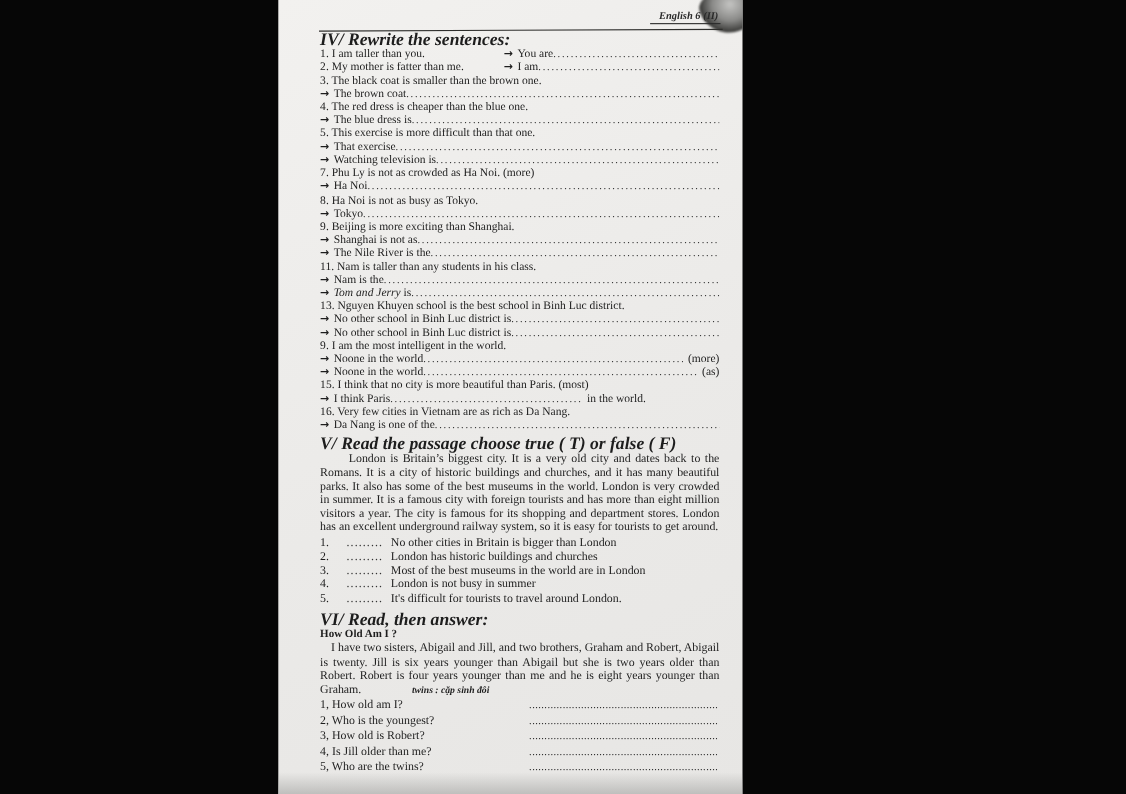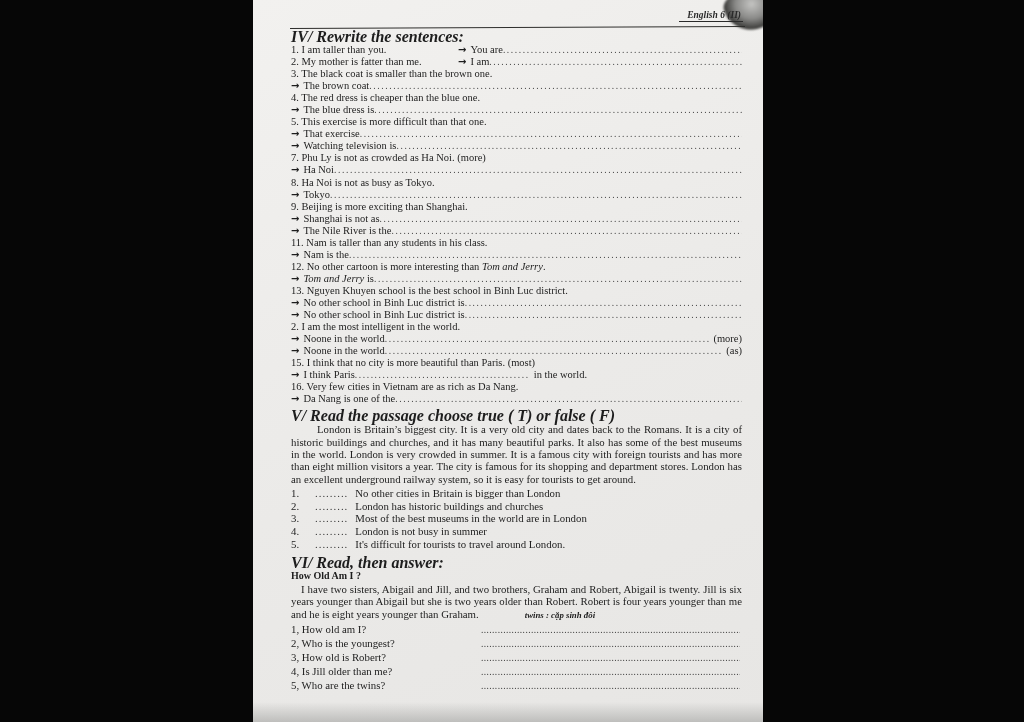--- a/index.html
+++ b/index.html
@@ -1,19 +1,19 @@
 <!DOCTYPE html>
 <html><head>
 <meta charset="utf-8">
 <style>
   html,body{margin:0;padding:0;}
   body{width:1024px;height:722px;background:#000;overflow:hidden;}
   .stage{position:relative;width:1024px;height:722px;background:#060606;}
   .page{
-    position:absolute;left:253px;top:0;width:510px;height:722px;overflow:hidden;
+    position:absolute;left:253px;top:0;width:422px;height:722px;overflow:hidden;
     background:linear-gradient(155deg,#f2f1ef 0%,#ebeae8 55%,#e7e6e4 100%);
     font-family:"Liberation Serif",serif;color:#1d1d1d;
   }
   .thumb{
     position:absolute;top:-10px;right:-12px;width:52px;height:40px;border-radius:50%;
     background:radial-gradient(ellipse at 55% 35%, #c4c4c2 0%, #8a8a88 40%, #3a3a38 68%, rgba(0,0,0,0) 72%);
     filter:blur(1.2px);
   }
   .bottom-band{
     position:absolute;left:0;right:0;bottom:0;height:20px;
@@ -144,42 +144,39 @@
             </div>
             <div class="line">
               <span><span>11. Nam is taller than any students in his class.</span></span>
             </div>
             <div class="line">
               <span class="arrow">→</span>
               <span class="lead"><span>Nam is the </span></span>
               <span class="dots">........................................................................................................................................................................................................................................................................................................................................................................</span>
             </div>
             <div class="line">
-              <span><span>12. No other cartoon is more interesting than </span><span class="it">Tom and Jerry</span><span>.</span></span>
-            </div>
-            <div class="line">
               <span class="arrow">→</span>
               <span class="lead"><span class="it">Tom and Jerry</span><span> is </span></span>
               <span class="dots">........................................................................................................................................................................................................................................................................................................................................................................</span>
             </div>
             <div class="line">
               <span><span>13. Nguyen Khuyen school is the best school in Binh Luc district.</span></span>
             </div>
             <div class="line">
               <span class="arrow">→</span>
               <span class="lead"><span>No other school in Binh Luc district is </span></span>
               <span class="dots">........................................................................................................................................................................................................................................................................................................................................................................</span>
             </div>
             <div class="line">
               <span class="arrow">→</span>
               <span class="lead"><span>No other school in Binh Luc district is </span></span>
               <span class="dots">........................................................................................................................................................................................................................................................................................................................................................................</span>
             </div>
             <div class="line">
-              <span><span>2. I am the most intelligent in the world.</span></span>
+              <span><span>9. I am the most intelligent in the world.</span></span>
             </div>
             <div class="line">
               <span class="arrow">→</span>
               <span class="lead"><span>Noone in the world </span></span>
               <span class="dots">........................................................................................................................................................................................................................................................................................................................................................................</span>
               <span class="suffix">(more)</span>
             </div>
             <div class="line">
               <span class="arrow">→</span>
               <span class="lead"><span>Noone in the world </span></span>

